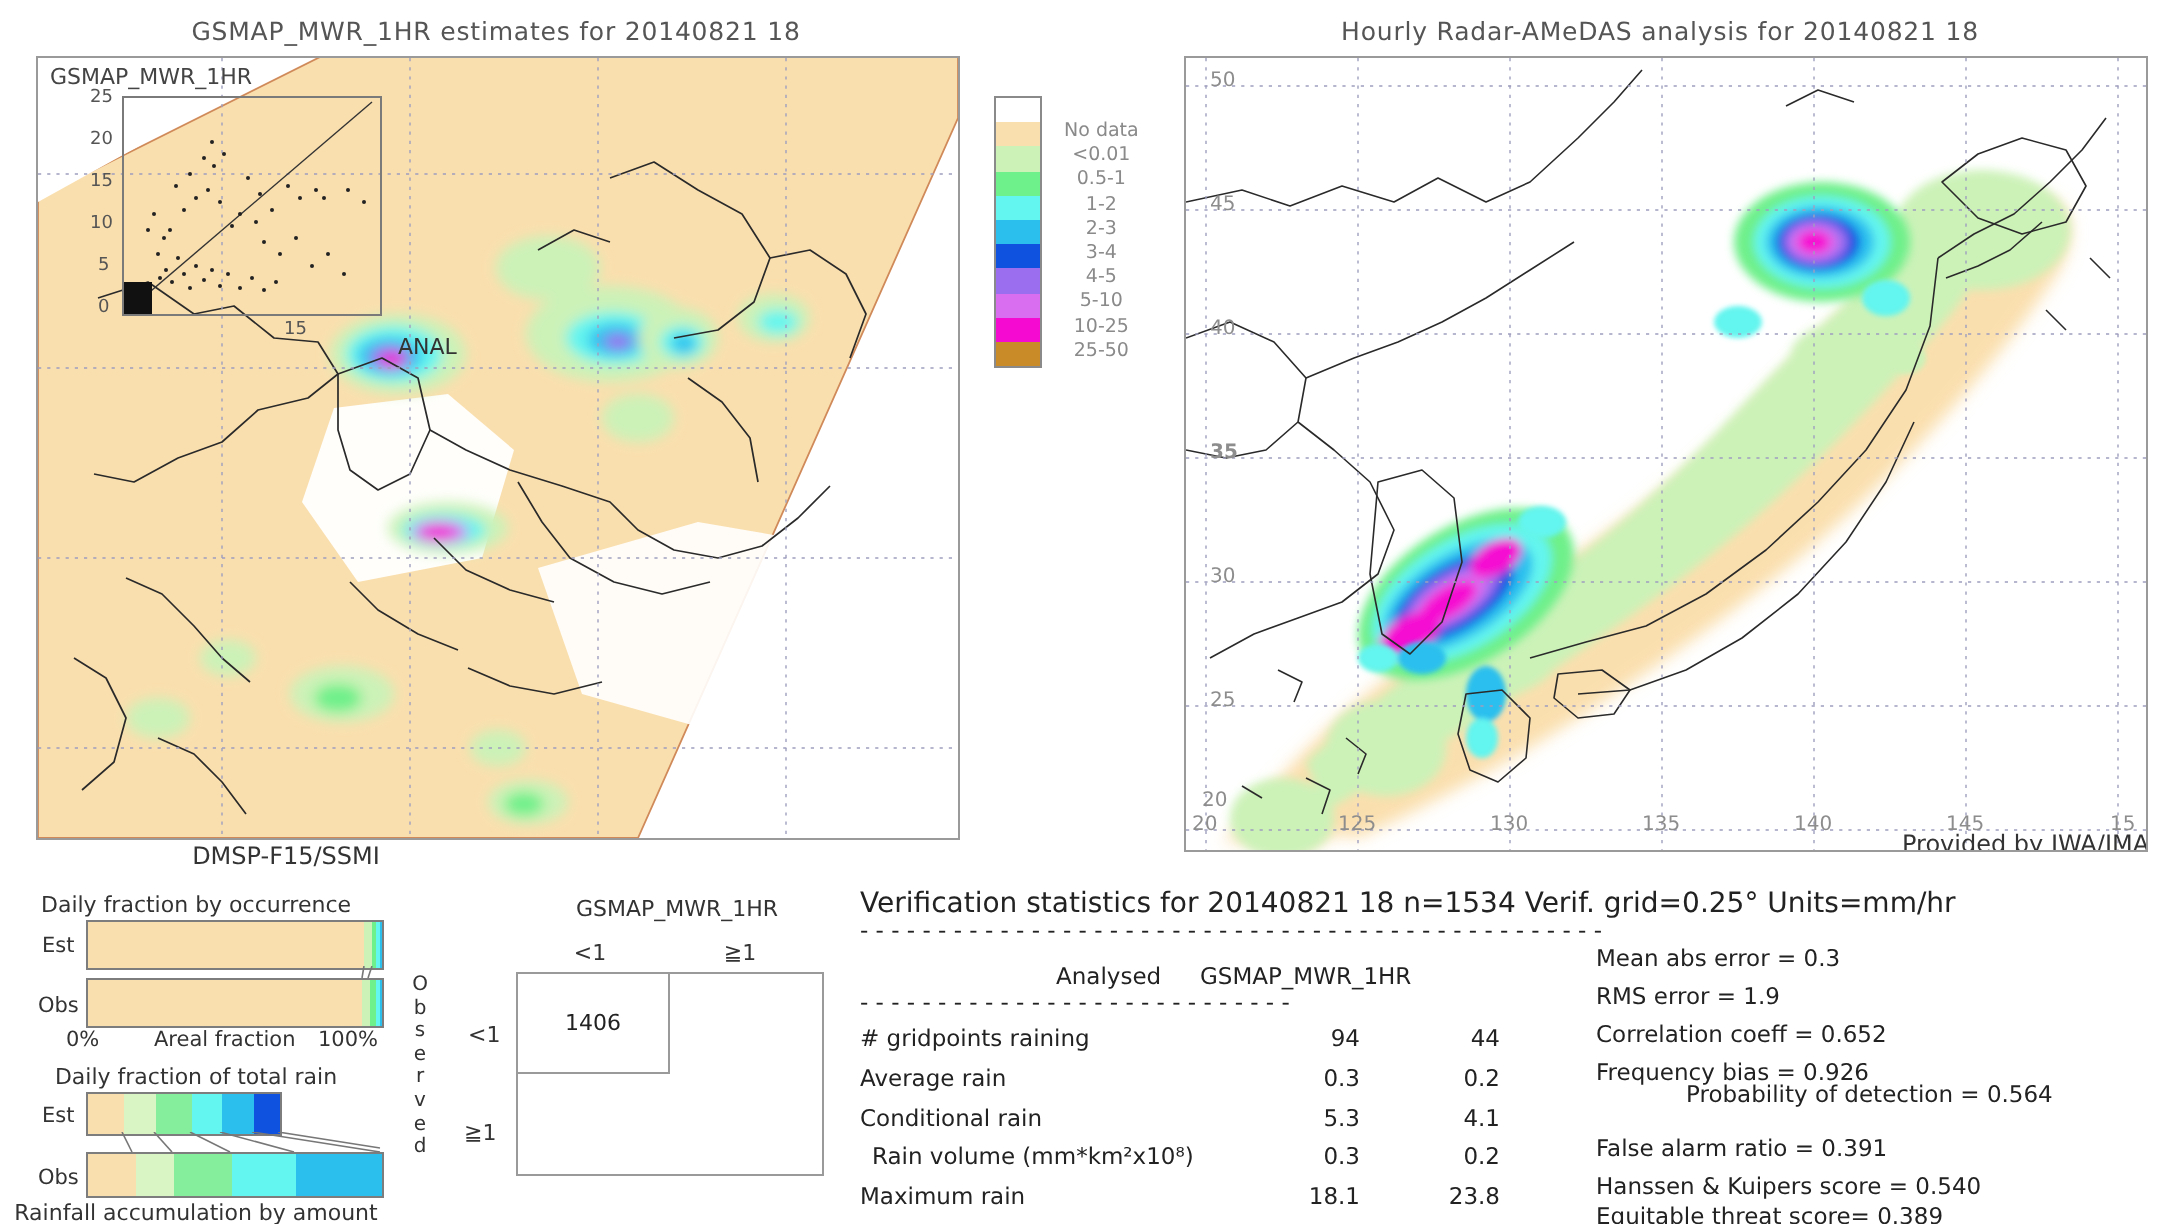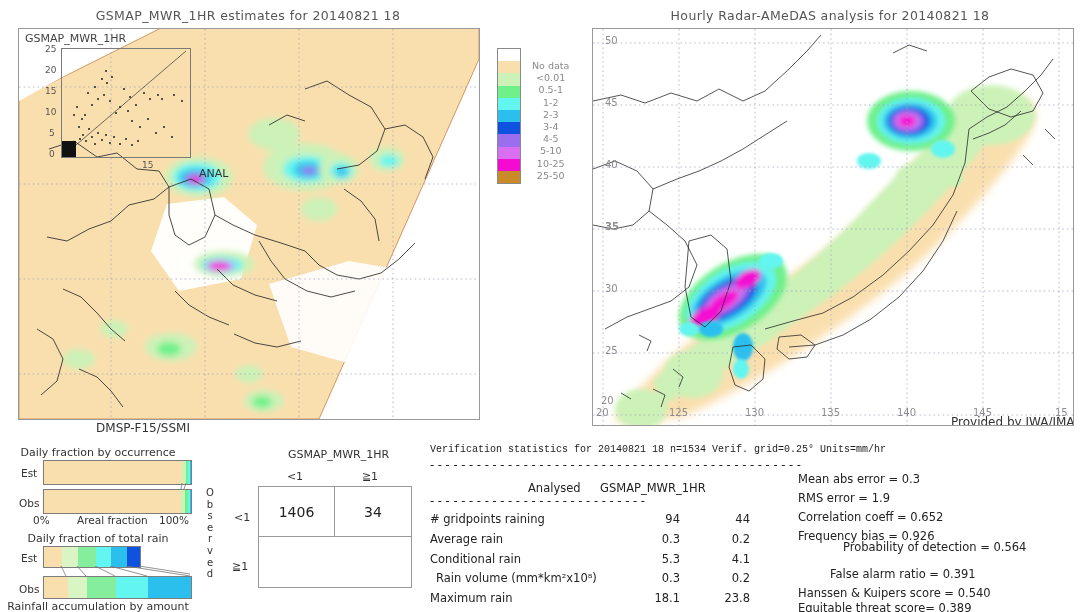--- a/index.html
+++ b/index.html
@@ -47,29 +47,29 @@
   .frac-rowlabel{font-size:10.5px;color:#333;position:absolute;}
   .frac-bar{position:absolute;border:1px solid #7d7d7d;display:flex;overflow:hidden;}
   .frac-bar span{display:block;height:100%;}
   .axis-lab{position:absolute;font-size:10.5px;color:#333;white-space:nowrap;}
 
   
   .ct-title{position:absolute;font-size:11px;color:#333;white-space:nowrap;}
   .ct-grid{position:absolute;border:1px solid #9a9a9a;display:grid;
            grid-template-columns:1fr 1fr;grid-template-rows:1fr 1fr;}
   .ct-cell{display:flex;align-items:center;justify-content:center;
-           font-size:14px;color:#222;border-right:1px solid #9a9a9a;border-bottom:1px solid #9a9a9a;}
+           font-size:11px;color:#222;border-right:1px solid #9a9a9a;border-bottom:1px solid #9a9a9a;}
   .ct-cell:nth-child(2),.ct-cell:nth-child(4){border-right:none;}
   .ct-cell:nth-child(3),.ct-cell:nth-child(4){border-bottom:none;}
   .ct-colhead{position:absolute;font-size:11px;color:#333;text-align:center;}
   .ct-rowhead{position:absolute;font-size:11px;color:#333;}
   .observed-word{position:absolute;font-size:10px;color:#333;line-height:11.6px;text-align:center;width:10px;}
 
   
-  .stat-head{position:absolute;font-size:10px;color:#222;white-space:nowrap;font-family:Liberation Mono, monospace;}
+  .stat-head{position:absolute;font-size:14px;color:#222;white-space:nowrap;}
   .dashrule{position:absolute;font-size:11.5px;color:#222;white-space:nowrap;letter-spacing:0px;overflow:hidden;}
   .stat-row-label{position:absolute;font-size:11.5px;color:#222;white-space:nowrap;}
   .stat-val{position:absolute;font-size:11.5px;color:#222;text-align:right;}
   .score-line{position:absolute;font-size:11.5px;color:#222;white-space:nowrap;}
   .colhead{position:absolute;font-size:11.5px;color:#222;white-space:nowrap;}
 </style>
 </head>
 <body>
 
 <div class="abs panel-title" style="left:18px;top:8px;width:460px;">GSMAP_MWR_1HR estimates for 20140821 18</div>
@@ -465,21 +465,20 @@
 <span class="ct-colhead" style="left:280px;top:470px;width:30px;">&lt;1</span>
 <span class="ct-colhead" style="left:355px;top:470px;width:30px;">≧1</span>
 
 <span class="ct-rowhead" style="left:234px;top:511px;">&lt;1</span>
 <span class="ct-rowhead" style="left:232px;top:560px;">≧1</span>
 
 <div class="observed-word" style="left:205px;top:487px;">O<br>b<br>s<br>e<br>r<br>v<br>e<br>d</div>
 
 <div class="ct-grid" style="left:258px;top:486px;width:152px;height:100px;">
   <div class="ct-cell">1406</div>
-  <div class="ct-cell">34</div>
 </div>
 
 <span class="stat-head" style="left:430px;top:444px;">Verification statistics for 20140821 18  n=1534  Verif. grid=0.25°  Units=mm/hr</span>
 <div class="dashrule" style="left:430px;top:458px;width:640px;">- - - - - - - - - - - - - - - - - - - - - - - - - - - - - - - - - - - - - - - - - - - - - - - -</div>
 
 <span class="colhead" style="left:528px;top:481px;">Analysed</span>
 <span class="colhead" style="left:600px;top:481px;">GSMAP_MWR_1HR</span>
 <div class="dashrule" style="left:430px;top:494px;width:262px;">- - - - - - - - - - - - - - - - - - - - - - - - - - - -</div>
 
 <span class="stat-row-label" style="left:430px;top:512px;"># gridpoints raining</span>
@@ -500,15 +499,15 @@
 
 <span class="stat-row-label" style="left:430px;top:591px;">Maximum rain</span>
 <span class="stat-val" style="left:636px;top:591px;width:44px;">18.1</span>
 <span class="stat-val" style="left:706px;top:591px;width:44px;">23.8</span>
 
 <span class="score-line" style="left:798px;top:472px;">Mean abs error = 0.3</span>
 <span class="score-line" style="left:798px;top:491px;">RMS error = 1.9</span>
 <span class="score-line" style="left:798px;top:510px;">Correlation coeff = 0.652</span>
 <span class="score-line" style="left:798px;top:529px;">Frequency bias = 0.926</span>
 <span class="score-line" style="left:798px;top:540px;margin-left:45px;">Probability of detection = 0.564</span>
-<span class="score-line" style="left:798px;top:567px;margin-left:32px;">False alarm ratio = 0.391</span>
+<span class="score-line" style="left:798px;top:567px;">False alarm ratio = 0.391</span>
 <span class="score-line" style="left:798px;top:586px;">Hanssen &amp; Kuipers score = 0.540</span>
 <span class="score-line" style="left:798px;top:601px;">Equitable threat score= 0.389</span>
 
 </body></html>

